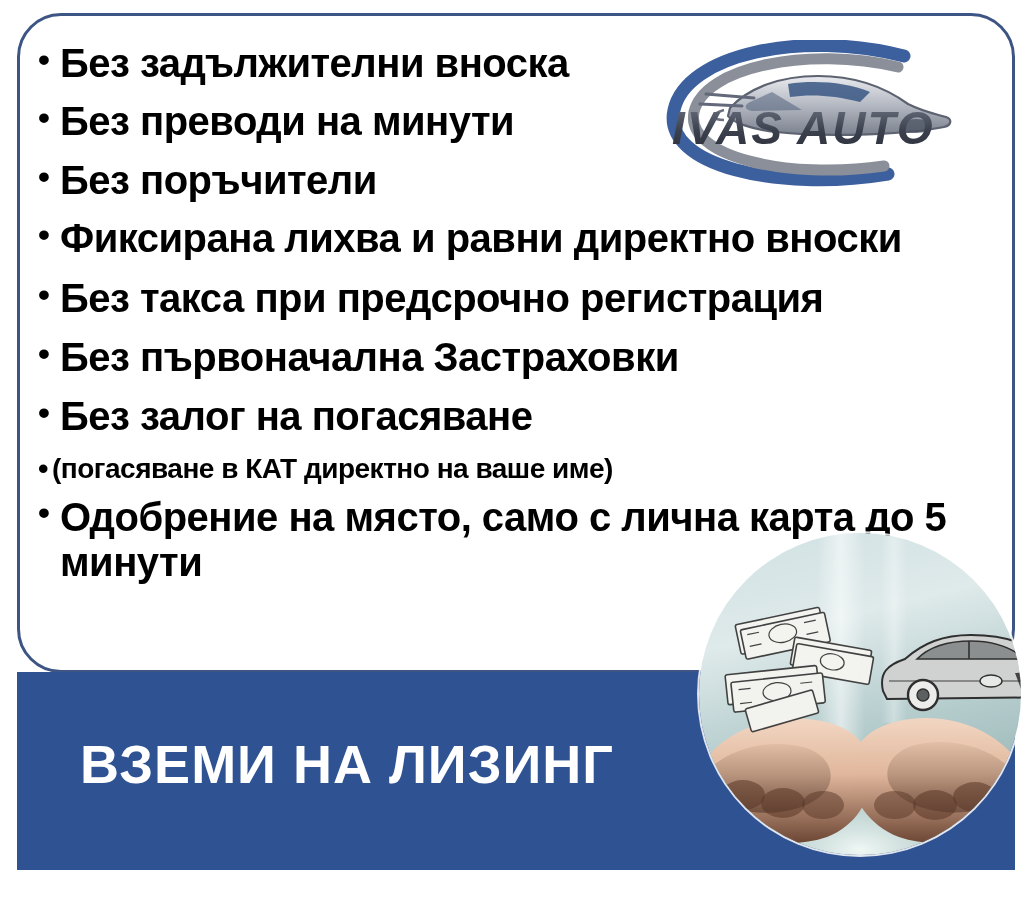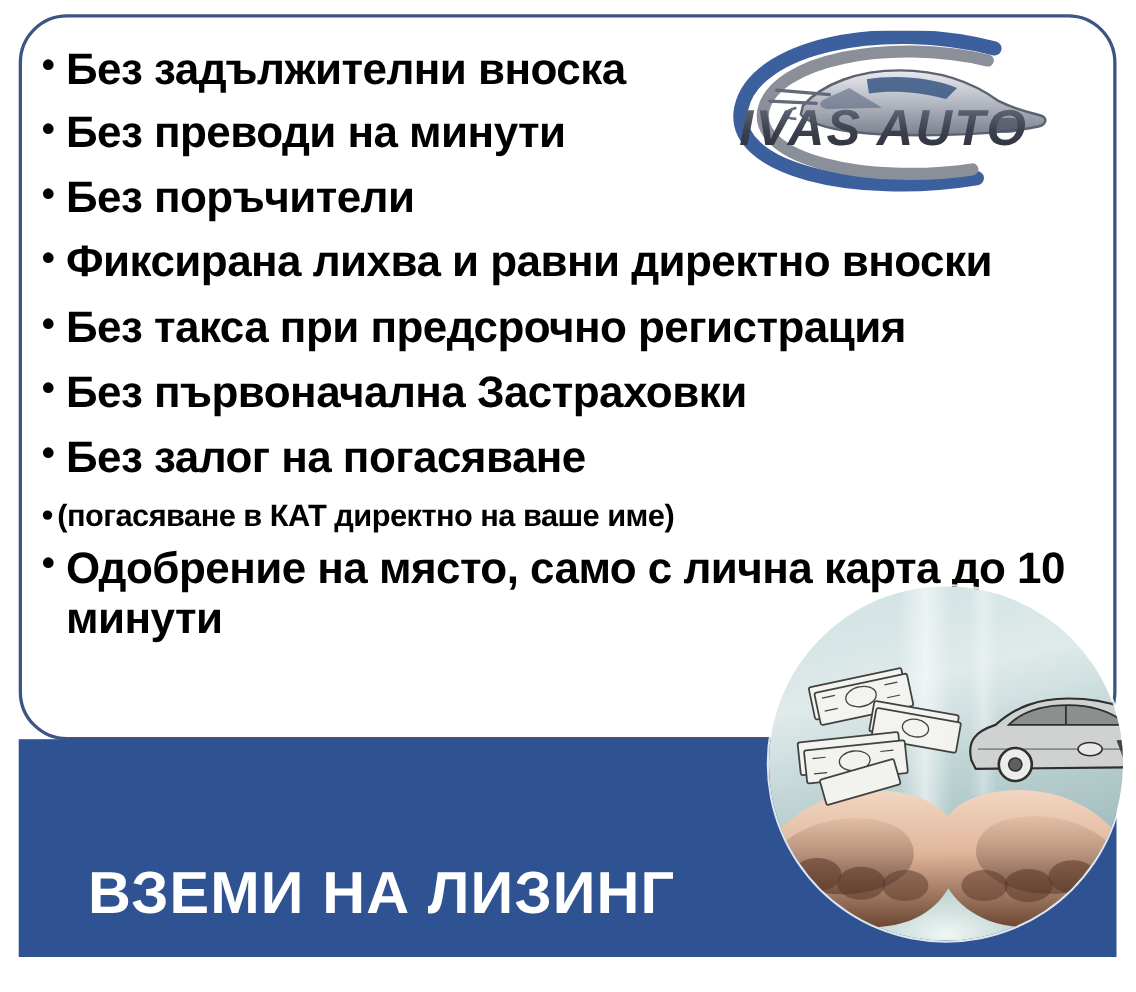--- a/index.html
+++ b/index.html
@@ -75,21 +75,21 @@
   .b8  { font-size: 28px; margin-top: 16px; }
   .b8 .bullet-dot { font-size: 30px; width: 14px; }
   .b9  { font-size: 40px; margin-top: 11px; }
   .b9 .bullet-dot { font-size: 34px; }
   .b9 .bullet-text { line-height: 1.14; }
 
   
   .logo {
     position: absolute;
     left: 652px;
-    top: 28px;
+    top: 40px;
     width: 320px;
     height: 150px;
     z-index: 7;
   }
   .logo svg { width: 100%; height: 100%; display: block; }
 
   
   .banner {
     position: absolute;
     left: 17px;
@@ -104,21 +104,20 @@
     left: 80px;
     top: 737px;
     width: 620px;
     color: #ffffff;
     font-size: 54px;
     font-weight: bold;
     letter-spacing: 1px;
     line-height: 1;
     z-index: 5;
     white-space: nowrap;
-    margin-top: 48px;
   }
 
   
   .photo-circle {
     position: absolute;
     left: 699px;
     top: 533px;
     width: 322px;
     height: 322px;
     border-radius: 50%;
@@ -174,21 +173,21 @@
       <span class="bullet-text">Без залог на погасяване</span>
     </div>
 
     <div class="bullet-row b8">
       <span class="bullet-dot">•</span>
       <span class="bullet-text">(погасяване в КАТ директно на ваше име)</span>
     </div>
 
     <div class="bullet-row b9">
       <span class="bullet-dot">•</span>
-      <span class="bullet-text">Одобрение на място, само с лична карта до 10 минути</span>
+      <span class="bullet-text">Одобрение на място, само с лична карта до 5 минути</span>
     </div>
 
   </div>
 
   <div class="logo">
     <svg viewBox="0 0 320 150" xmlns="http://www.w3.org/2000/svg">
       <defs>
         <linearGradient id="carBody" x1="0" y1="0" x2="0" y2="1">
           <stop offset="0%" stop-color="#e9eaee"></stop>
           <stop offset="45%" stop-color="#b9bdc6"></stop>

